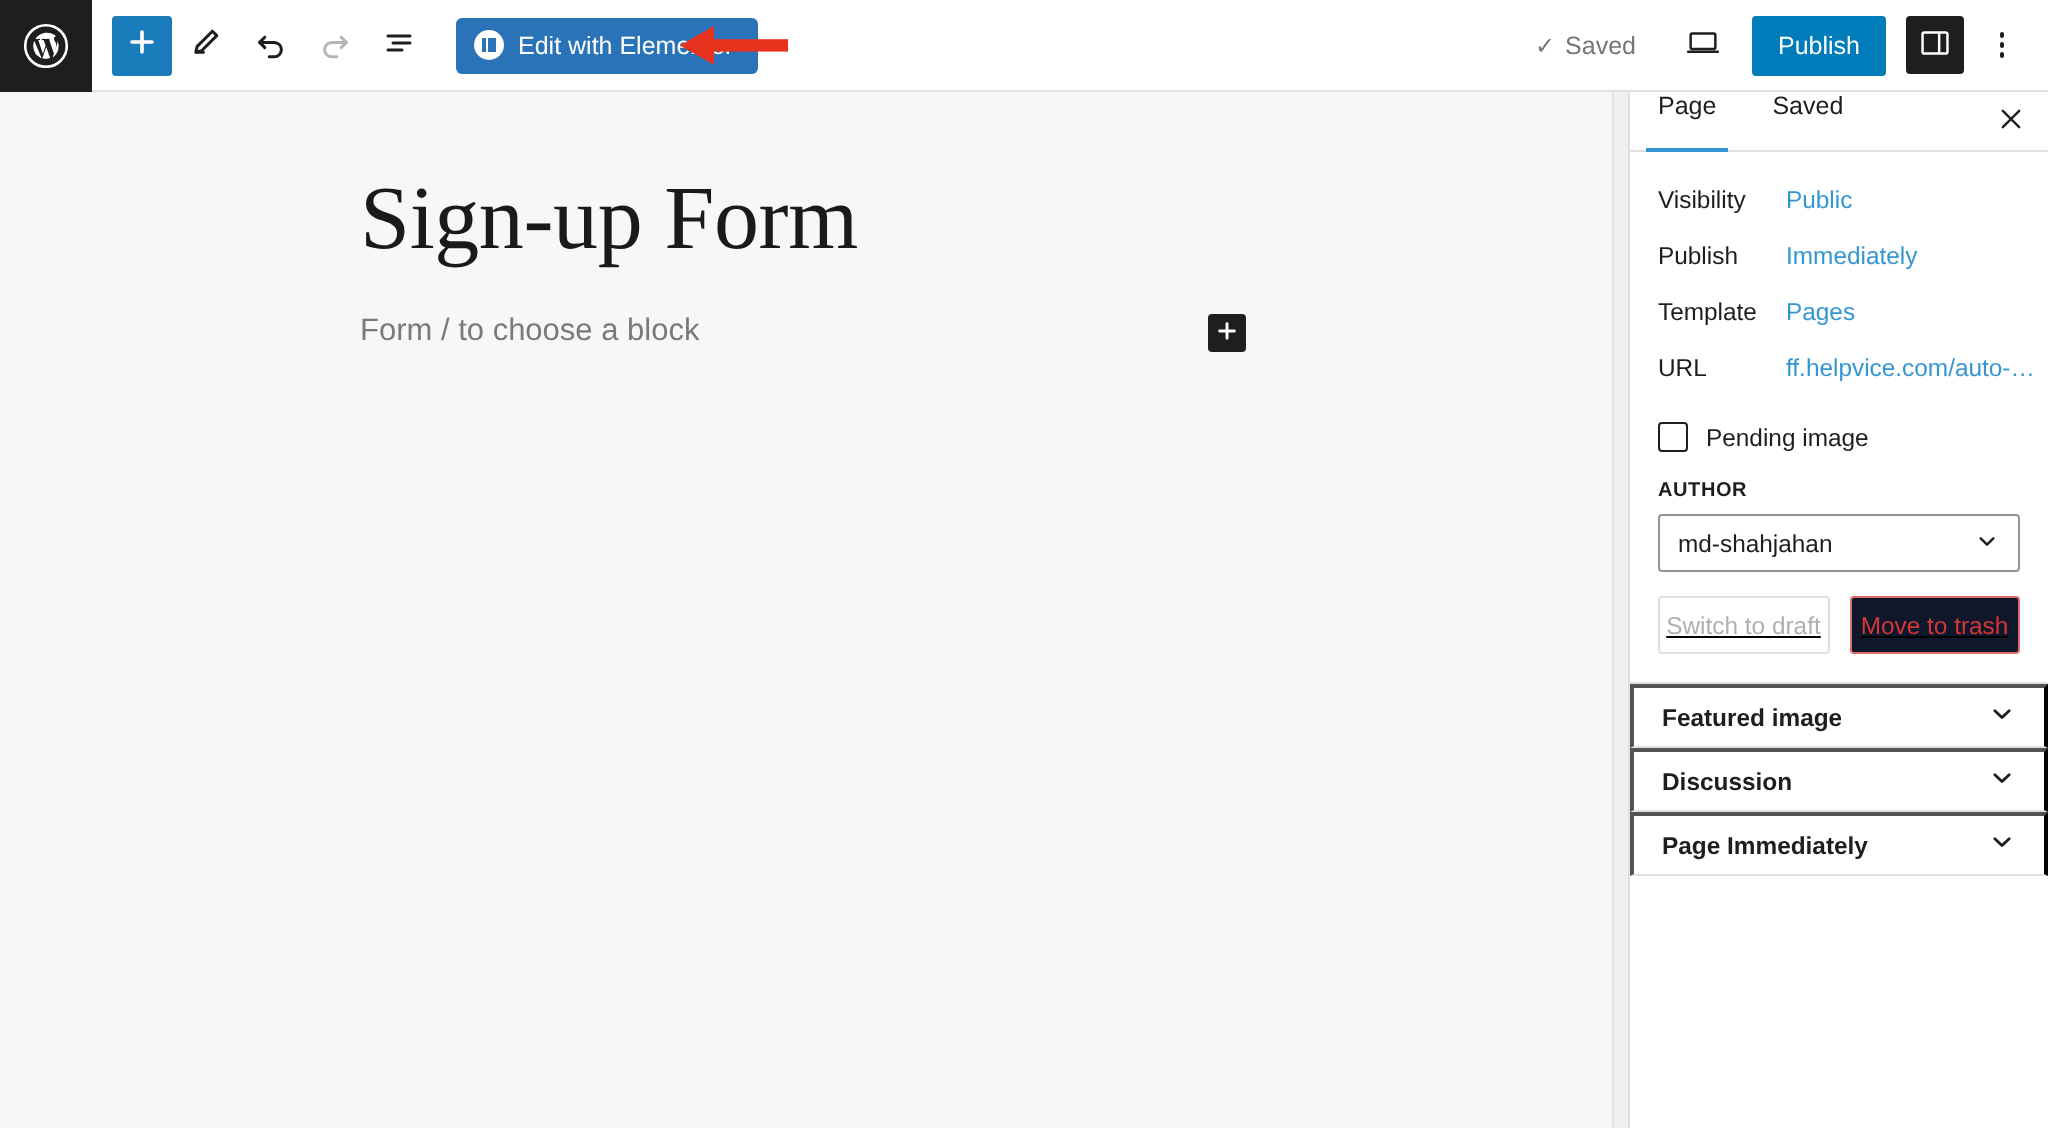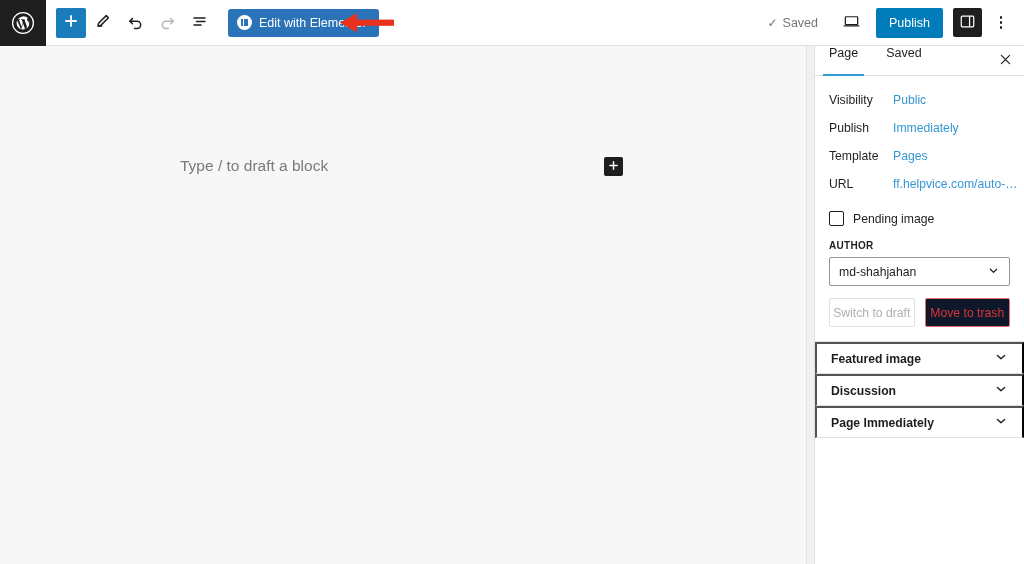--- a/index.html
+++ b/index.html
@@ -196,21 +196,21 @@
     letter-spacing: 0.3px; text-transform: uppercase;
   }
   .author-select {
     margin: 6px 14px 0 14px;
     height: 29px; border: 1px solid #949494; border-radius: 2px;
     display: flex; align-items: center; padding: 0 9px;
     font-size: 12.2px; color: #1e1e1e; background: #fff;
   }
   .author-select .chev { margin-left: auto; }
 
-  .btn-row { display: flex; gap: 10px; padding: 12px 14px 14px 14px; }
+  .btn-row { display: flex; gap: 10px; padding: 12px 14px 14px 14px; text-decoration: underline; }
   .draft-btn {
     flex: 1; height: 29px; border: 1px solid #e0e0e0; border-radius: 2px;
     background: #fff; color: #b0b0b0; font-size: 12.2px;
     font-family: inherit;
   }
   .trash-btn {
     flex: 1; height: 29px; border: 1px solid #e06d6d; border-radius: 2px;
     background: #0f172a; color: #d63638; font-size: 12.2px;
     font-family: inherit;
   }
@@ -316,21 +316,22 @@
   <div class="arrow-annot">
     <svg width="56" height="28" viewBox="0 0 56 28">
       <g fill="#e8321e">
         <rect x="16" y="10.6" width="40" height="6.2"></rect>
         <path d="M2 13.7 L19 4 L19 23.4 Z"></path>
       </g>
     </svg>
   </div>
 
   <div class="canvas">
-    <div class="block-placeholder">Type / to draft a block</div>
+    <div class="post-title">Sign-up Form</div>
+    <div class="block-placeholder">Form / to choose a block</div>
     <button class="inserter-btn">
       <span>
         <svg width="11" height="11" viewBox="0 0 12 12" fill="none" stroke-width="1.6" stroke-linecap="round">
           <path d="M6 2v8M2 6h8"></path>
         </svg>
       </span>
     </button>
   </div>
 
   <div class="gutter"></div>

